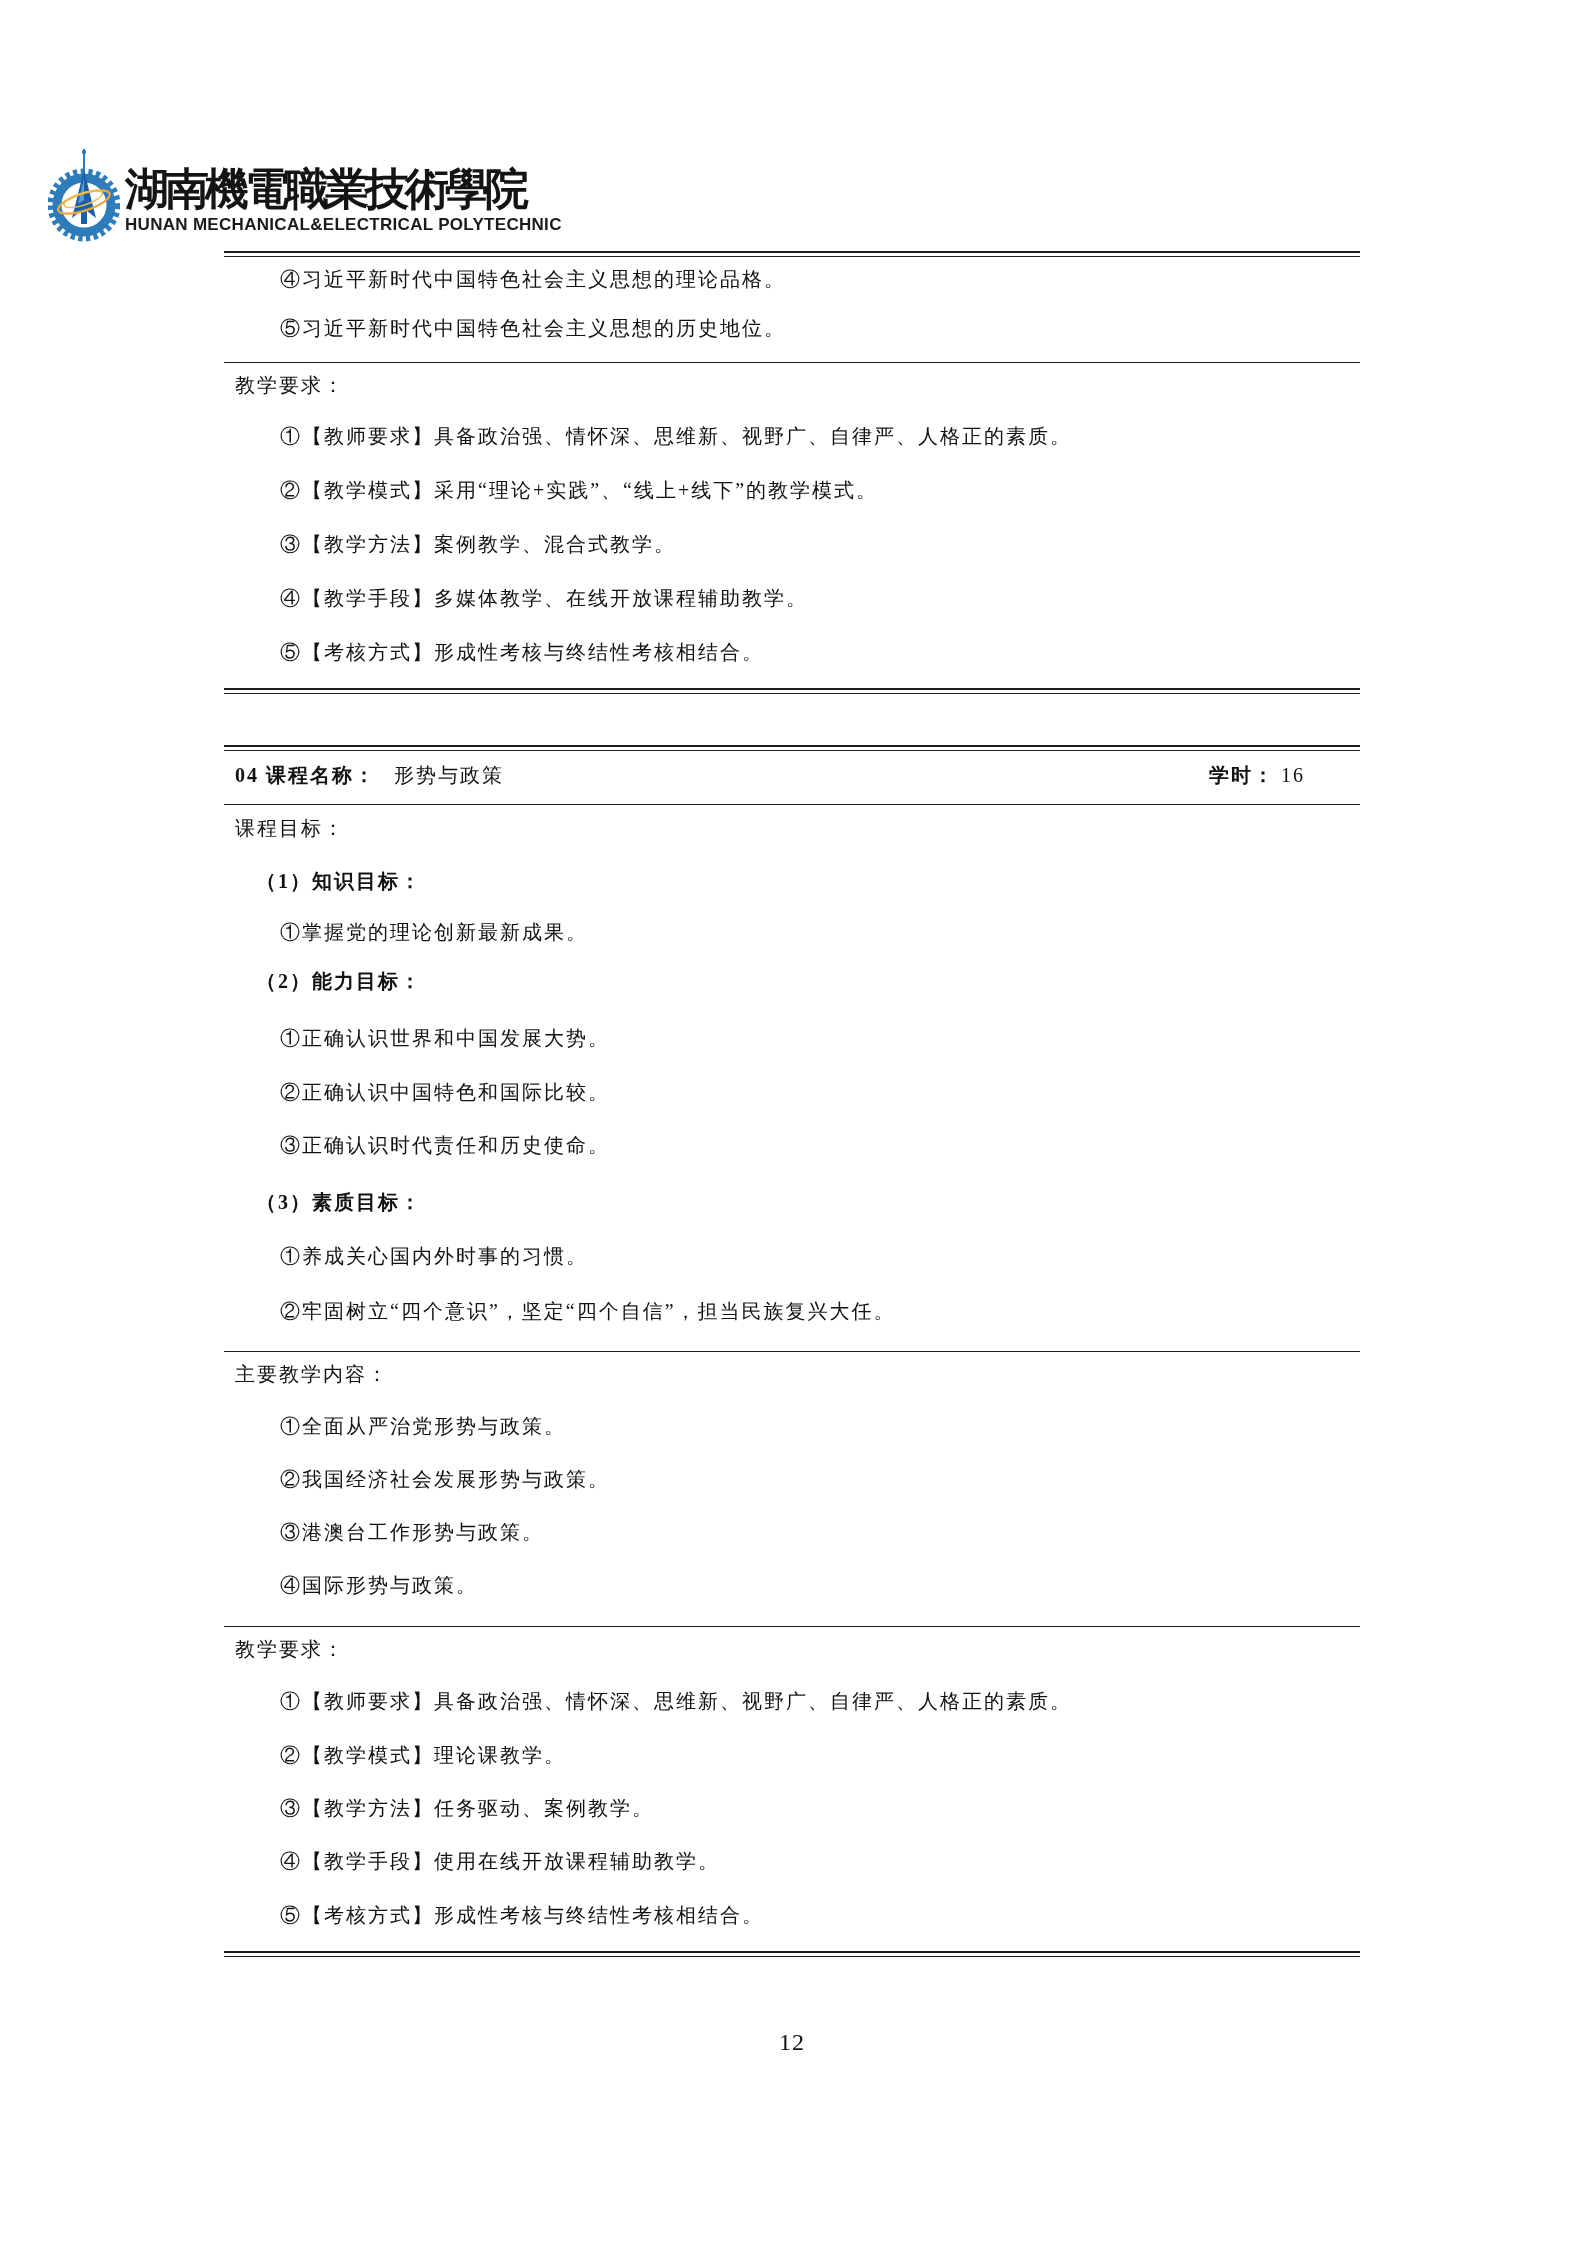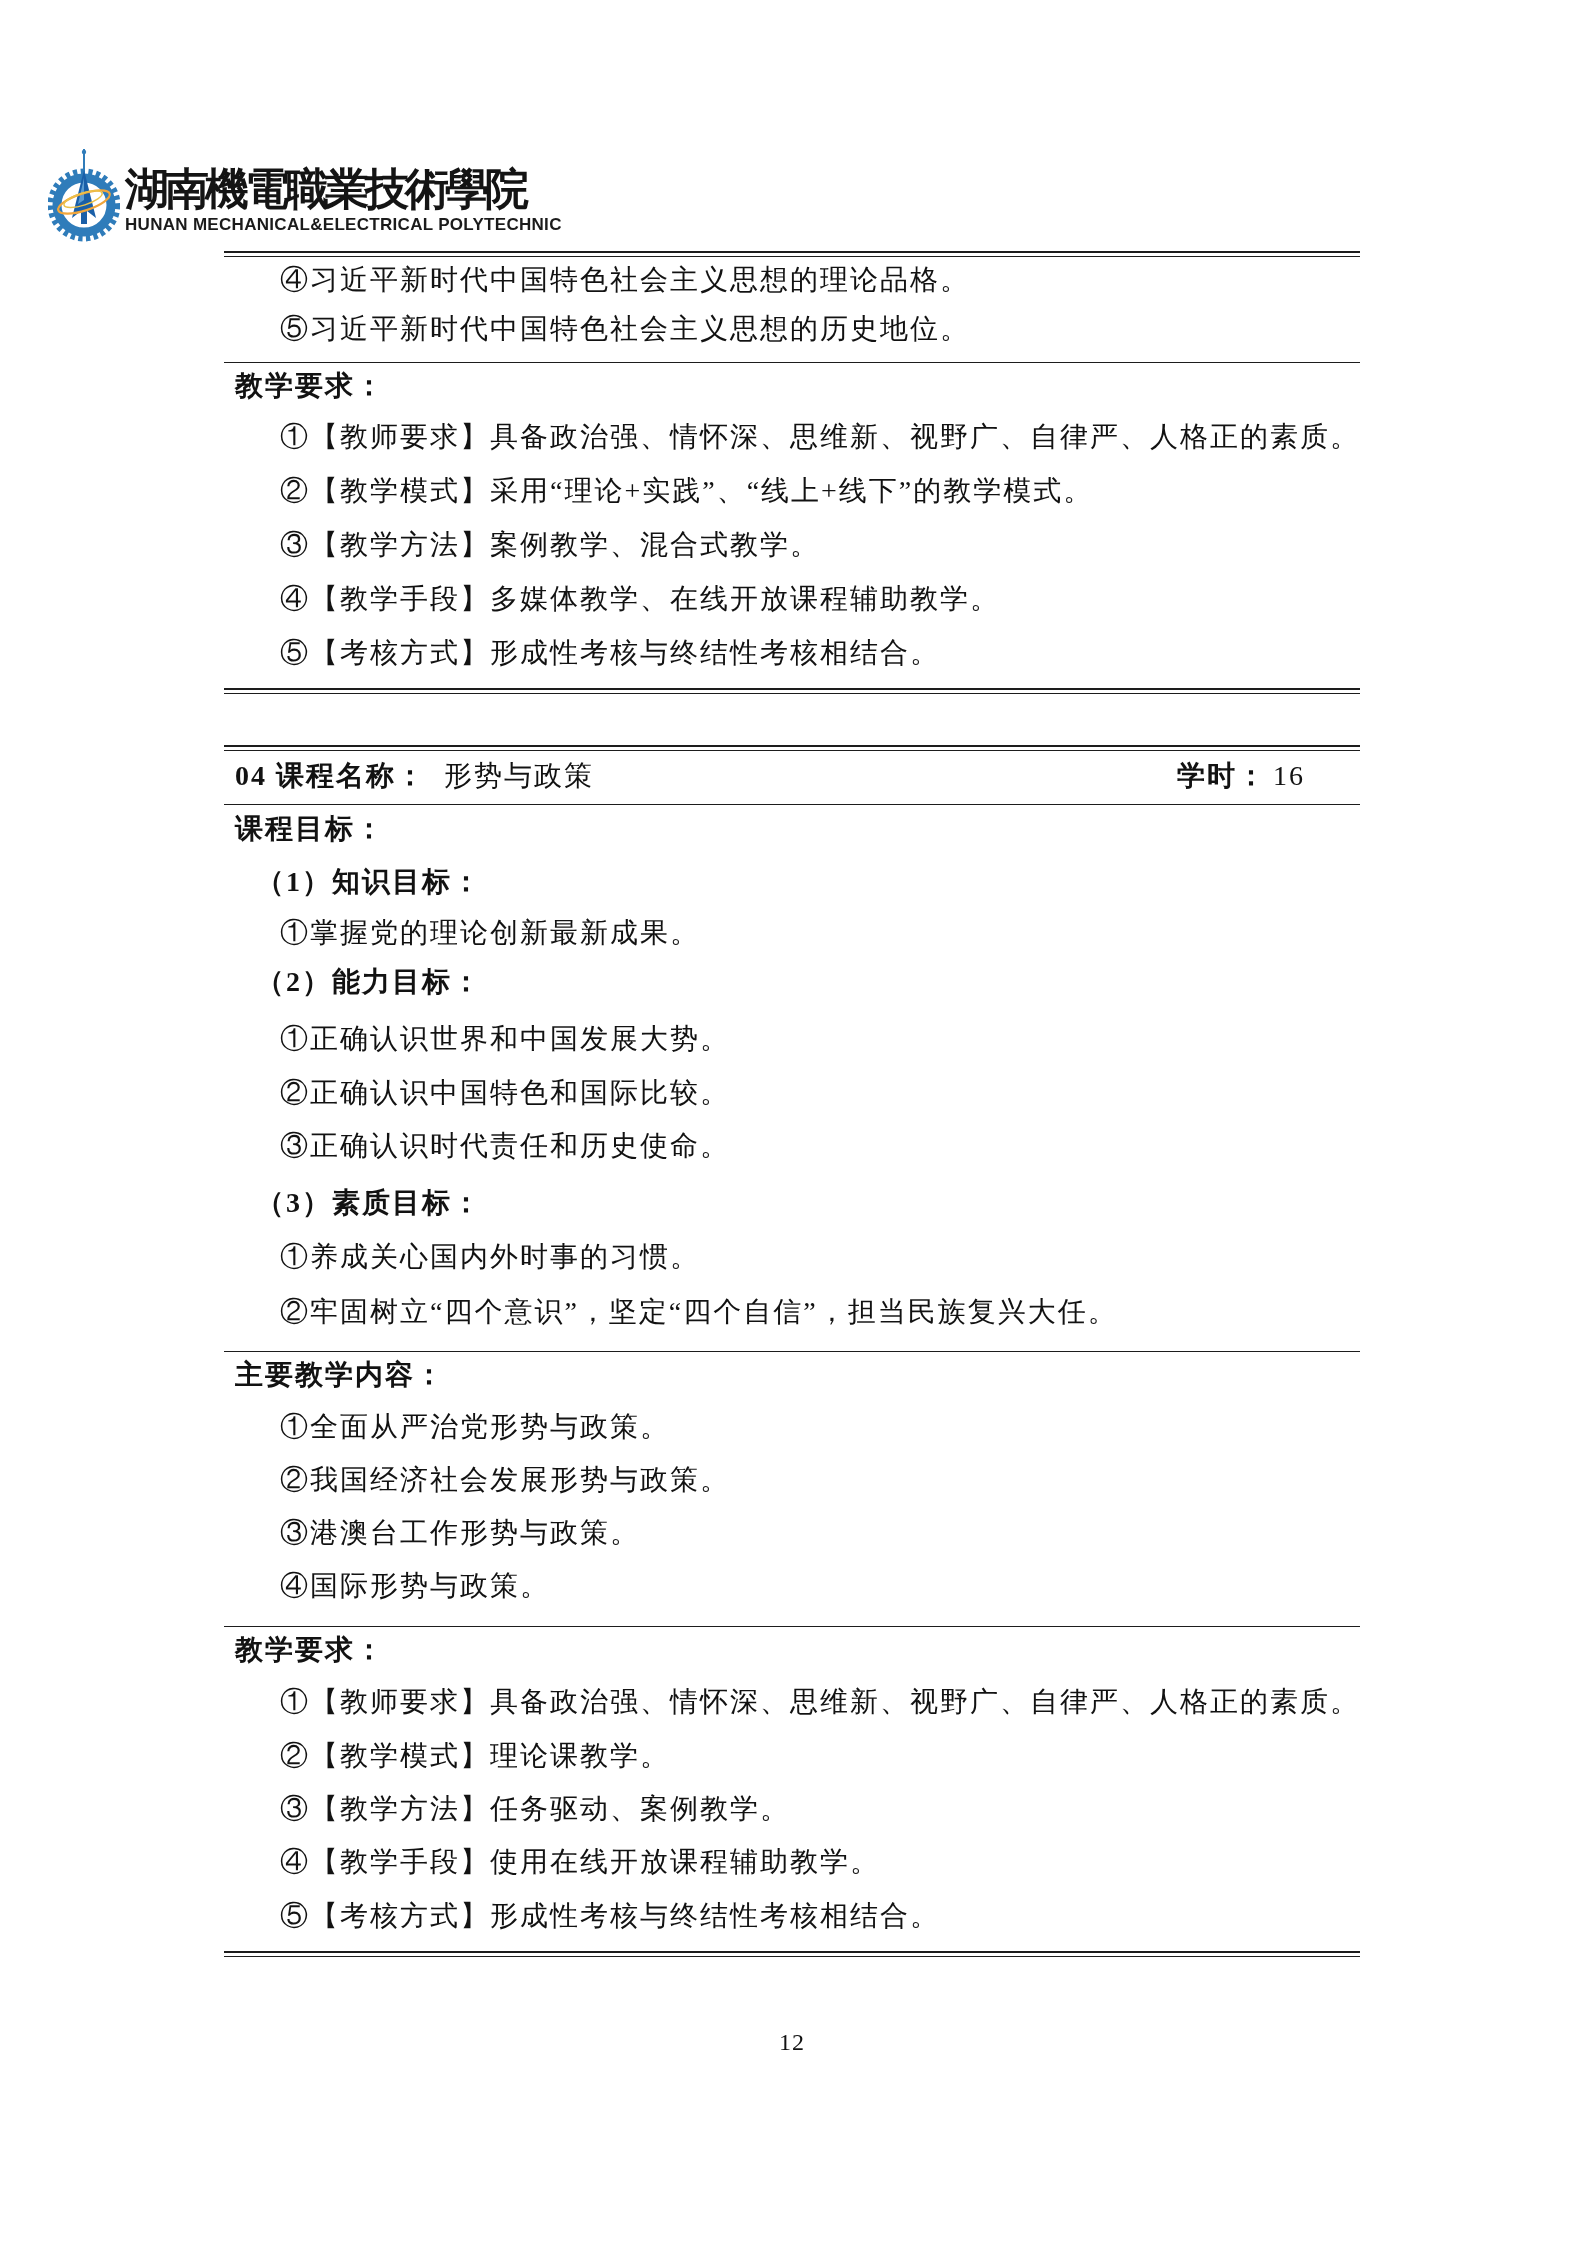--- a/index.html
+++ b/index.html
@@ -23,22 +23,22 @@
   .logo-en {
     font-size:17px; font-weight:700; letter-spacing:0.3px; margin-top:1px;
     color:#1b1b1b; font-family:"Liberation Sans","DejaVu Sans",sans-serif;
   }
 
   
   .hr-d { height:6px; border-top:2.5px solid #1d1d1d; border-bottom:1.5px solid #1d1d1d; }
   .hr-s { height:0; border-top:1.6px solid #1d1d1d; }
 
   
-  .row { font-size:28px; line-height:29px; letter-spacing:2px; }
-  .hd  { font-weight:700; padding-left:11px; }
+  .row { font-size:20px; line-height:29px; letter-spacing:2px; }
+  .hd  { font-weight:400; padding-left:11px; }
   .sub { font-weight:700; padding-left:32px; }
   .item{ padding-left:56px; }
   .b   { font-weight:700; }
 
   .course-header { display:flex; justify-content:space-between; align-items:baseline;
                    padding-left:11px; padding-right:55px; }
   .course-name { margin-left:18px; }
   .hours-value { margin-left:6px; font-family:"Liberation Serif","DejaVu Serif",serif;text-align:right; }
 
   .page-number { text-align:center; font-size:24px; letter-spacing:1px; }

